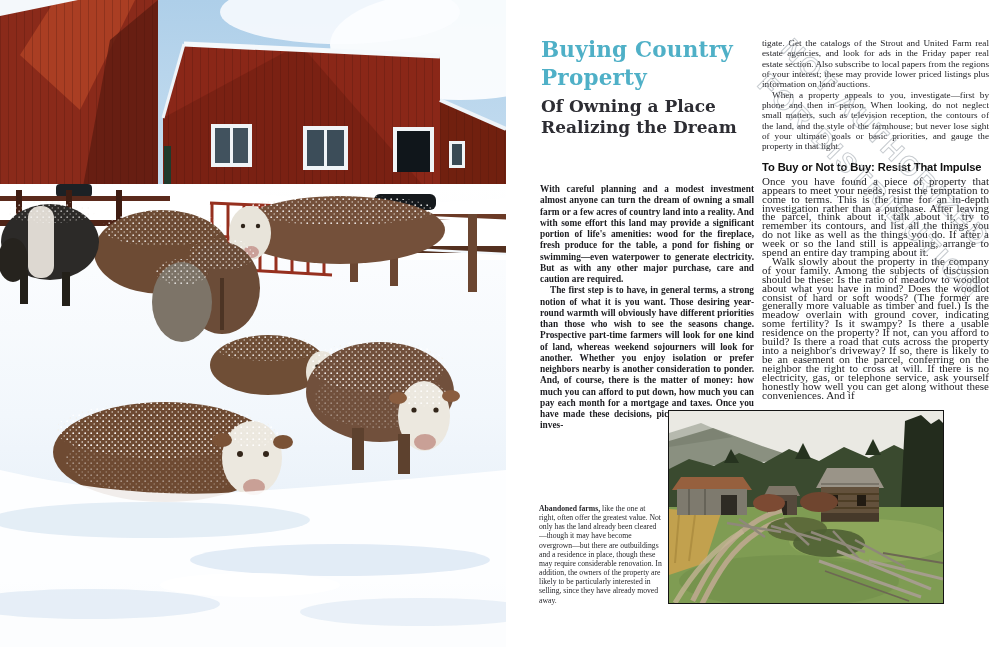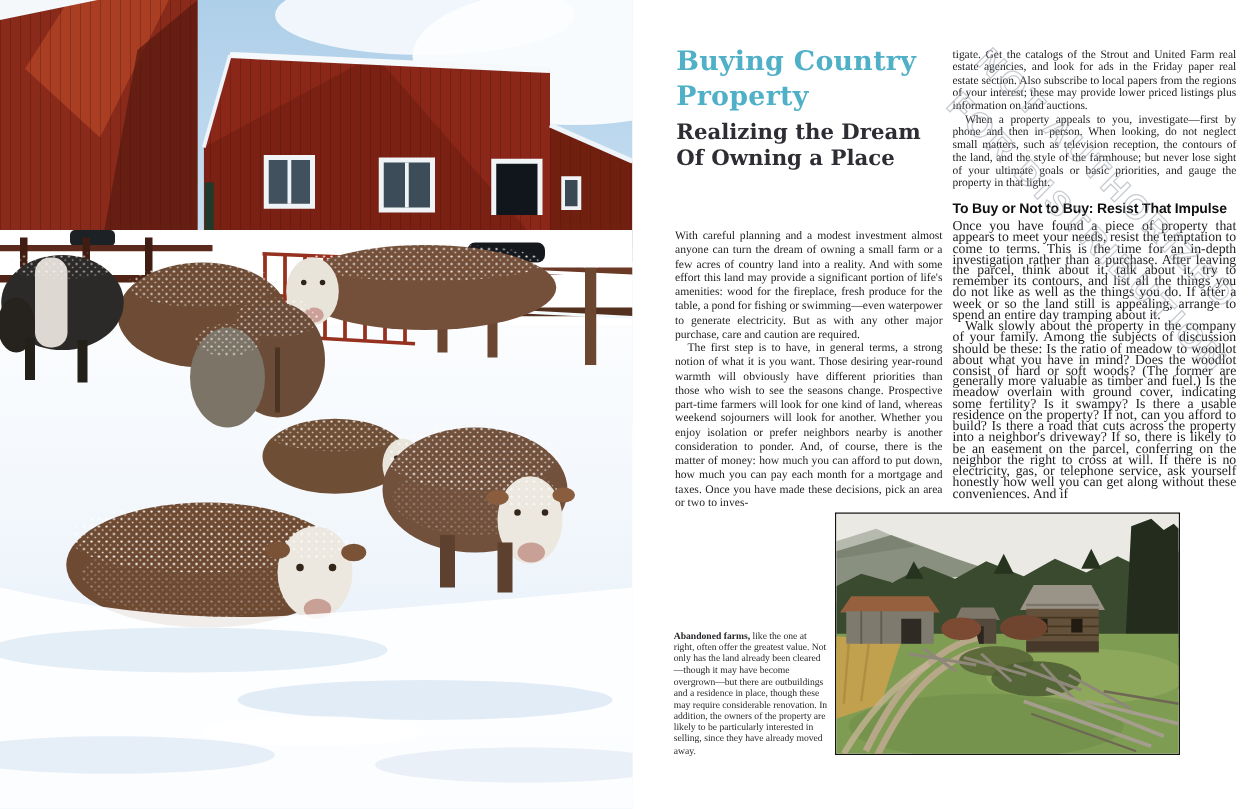--- a/index.html
+++ b/index.html
@@ -6,21 +6,21 @@
   #page{position:relative;width:1000px;height:647px;background:#ffffff;overflow:hidden;
         font-family:"Liberation Serif",serif;}
   .abs{position:absolute;}
   #left-photo{left:0;top:0;width:506px;height:647px;}
   #left-photo svg{display:block;width:506px;height:647px;}
   #title{left:541px;top:36px;font-family:"DejaVu Serif",serif;font-weight:bold;
          font-size:21.5px;line-height:28px;color:#4fb0c7;letter-spacing:.2px;}
   #subtitle{left:541px;top:96px;font-family:"DejaVu Serif",serif;font-weight:bold;
          font-size:17px;line-height:20.5px;color:#2d2d33;}
   #col1{left:540px;top:184px;width:214px;font-size:9.3px;line-height:11.25px;
-        text-align:justify;color:#1c1c20;}
+        text-align:justify;color:#1c1c20;font-weight:bold;}
   #col1 p,#col2 p{margin:0;}
   .indent{text-indent:10px;}
   #col2{left:762px;top:38px;width:227px;color:#1c1c20;}
   .introp{font-size:9.2px;line-height:10.35px;text-align:justify;}
   #sec-heading{font-family:"Liberation Sans",sans-serif;font-weight:bold;font-size:11.2px;
         margin:9px 0 4px 0;color:#0f0f0f;letter-spacing:-.1px;}
   .bodyp{font-size:11px;line-height:8.9px;text-align:justify;}
   #caption{left:539px;top:504px;width:123px;font-size:7.7px;line-height:9.15px;color:#26262a;}
   #caption b{font-weight:bold;margin-top:20px;}
   #right-photo{left:668px;top:410px;width:276px;height:194px;border:1px solid #141414;
@@ -207,22 +207,22 @@
       </g>
     </svg>
   </div>
 
   <h1 class="abs" id="title" style="margin:0;">
     <div>Buying Country</div>
     <div>Property</div>
   </h1>
 
   <h2 class="abs" id="subtitle" style="margin:0;">
+    <div>Of Owning a Place</div>
     <div>Realizing the Dream</div>
-    <div>Of Owning a Place</div>
   </h2>
 
   <div class="abs" id="col1">
     <p>With careful planning and a modest investment almost anyone can turn the dream of owning a small farm or a few acres of country land into a reality. And with some effort this land may provide a significant portion of life's amenities: wood for the fireplace, fresh produce for the table, a pond for fishing or swimming—even waterpower to generate electricity. But as with any other major purchase, care and caution are required.</p>
     <p class="indent">The first step is to have, in general terms, a strong notion of what it is you want. Those desiring year-round warmth will obviously have different priorities than those who wish to see the seasons change. Prospective part-time farmers will look for one kind of land, whereas weekend sojourners will look for another. Whether you enjoy isolation or prefer neighbors nearby is another consideration to ponder. And, of course, there is the matter of money: how much you can afford to put down, how much you can pay each month for a mortgage and taxes. Once you have made these decisions, pick an area or two to inves-</p>
   </div>
 
   <div class="abs" id="col2">
     <p class="introp">tigate. Get the catalogs of the Strout and United Farm real estate agencies, and look for ads in the Friday paper real estate section. Also subscribe to local papers from the regions of your interest; these may provide lower priced listings plus information on land auctions.</p>
     <p class="introp indent">When a property appeals to you, investigate—first by phone and then in person. When looking, do not neglect small matters, such as television reception, the contours of the land, and the style of the farmhouse; but never lose sight of your ultimate goals or basic priorities, and gauge the property in that light.</p>

